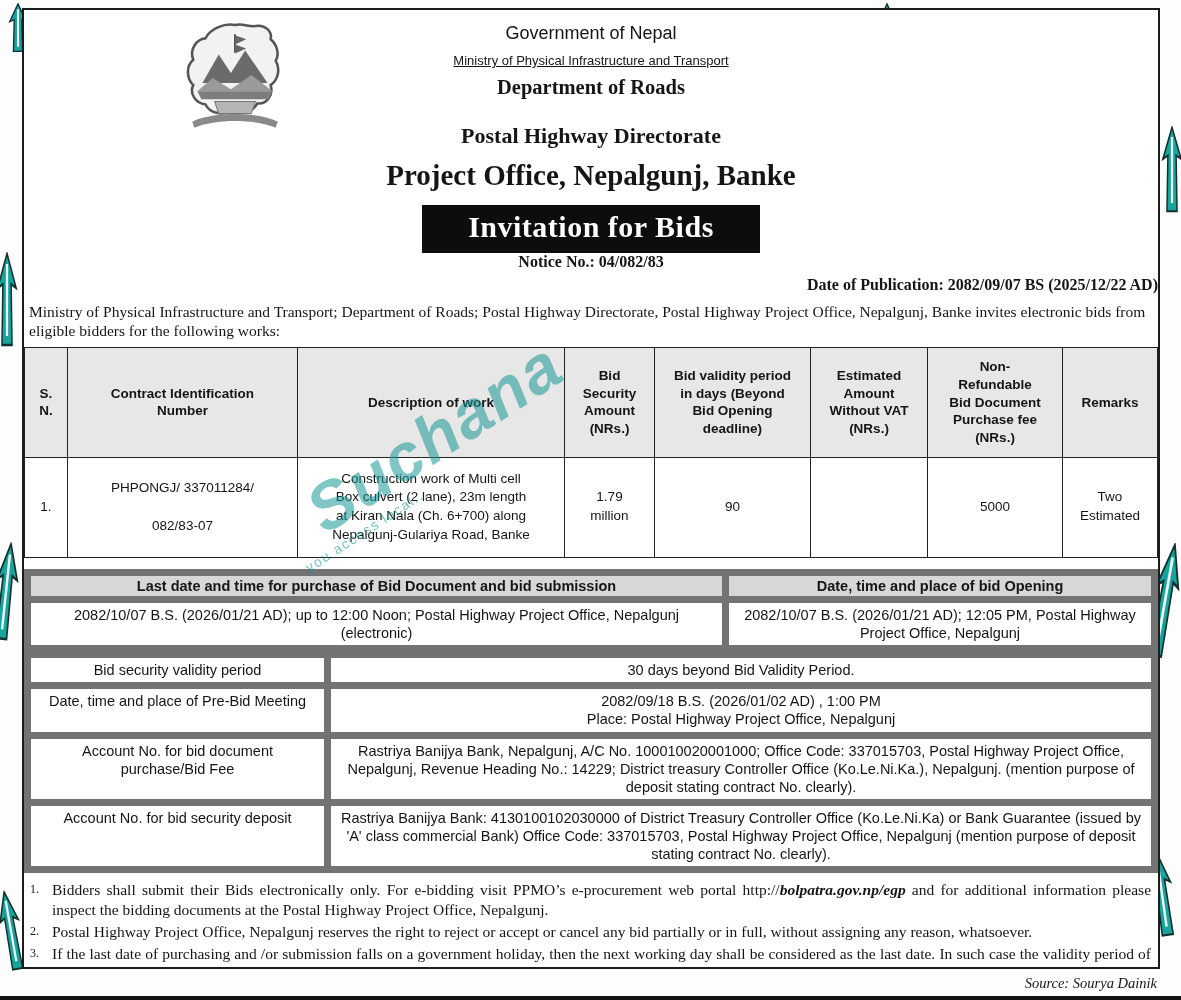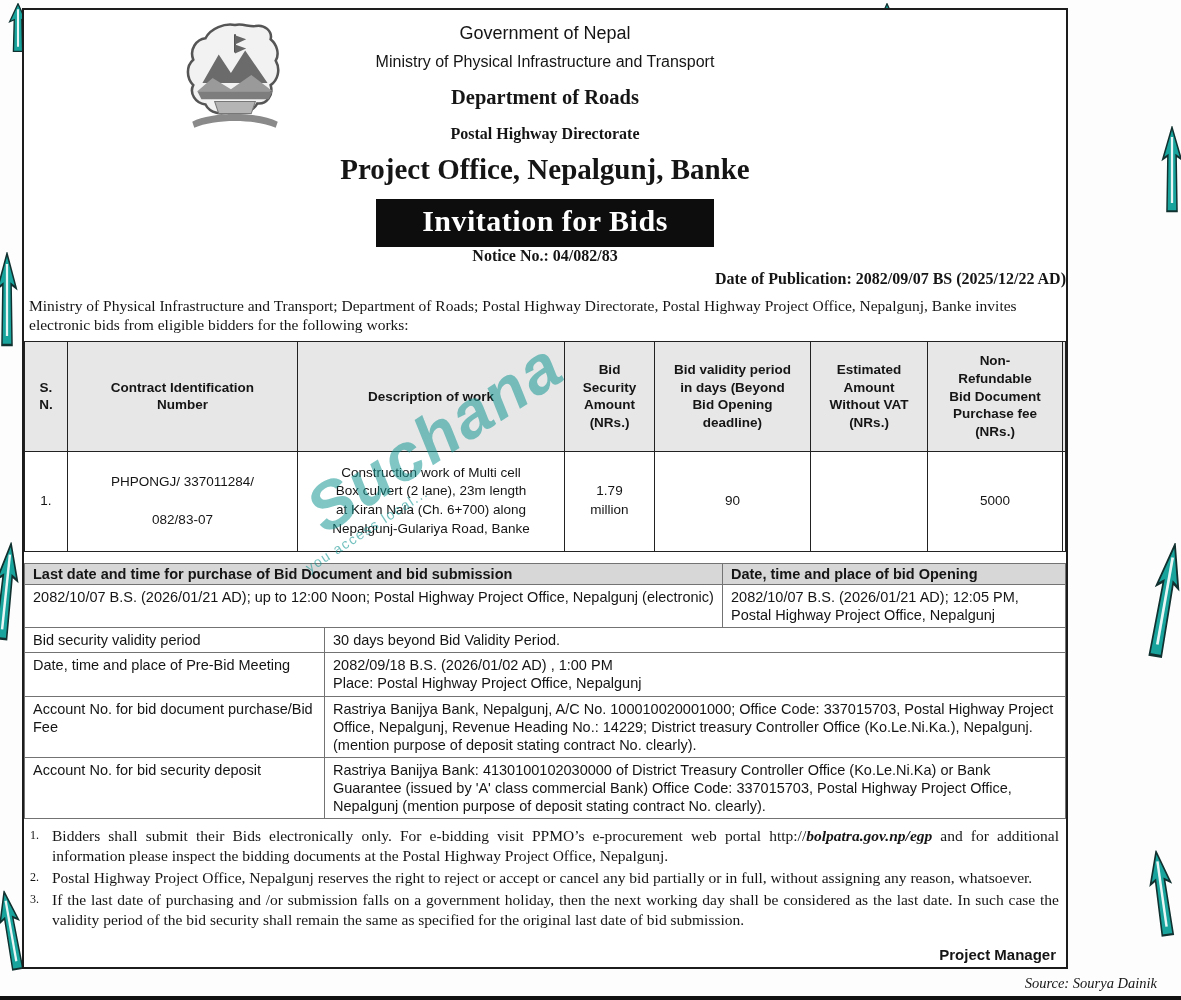--- a/index.html
+++ b/index.html
@@ -4,31 +4,31 @@
 <style>
   * { box-sizing: border-box; margin: 0; padding: 0; }
   html, body { margin: 0; padding: 0; background: #ffffff; }
   .page { position: relative; width: 1181px; height: 1000px; background: #fdfdfd;
           overflow: hidden; font-family: "Liberation Serif", serif; color: #151515; }
 
   
   .deco { position: absolute; z-index: 1; }
 
   
-  .notice-box { position: absolute; left: 22px; top: 8px; width: 1046px; height: 961px;
+  .notice-box { position: absolute; left: 22px; top: 8px; width: 1138px; height: 961px;
                 background: #ffffff; border: 2px solid #1c1c1c; z-index: 2;
                 overflow: hidden; padding-top: 8px; }
 
   .emblem { position: absolute; left: 160px; top: 12px; width: 102px; height: 114px; }
 
   .hdr { text-align: center; }
   .hdr-gov    { font-family: "Liberation Sans", sans-serif; font-size: 18px;   margin-top: 5px; }
-  .hdr-min    { font-family: "Liberation Sans", sans-serif; font-size: 16px; margin-top: 9px; }
-  .hdr-dept   { font-size: 20.5px; font-weight: bold; margin-top: 15px; }
-  .hdr-dir    { font-size: 16px; font-weight: bold; margin-top: 16px; }
+  .hdr-min    { font-family: "Liberation Sans", sans-serif; font-size: 13px; margin-top: 9px; text-decoration: underline; }
+  .hdr-dept   { font-size: 20.5px; font-weight: bold; margin-top: 8px; }
+  .hdr-dir    { font-size: 22px; font-weight: bold; margin-top: 24px; }
   .hdr-office { font-size: 29px;   font-weight: bold; margin-top: 10px; }
 
   .banner-wrap { text-align: center; margin-top: 13px; }
   .banner { display: inline-block; background: #0d0d0d; color: #ffffff; font-size: 30px;
             font-weight: bold; padding: 5px 46px 9px; letter-spacing: 0.5px; }
 
   .notice-no { text-align: center; font-size: 16px; font-weight: bold; }
   .pub-date  { text-align: right; font-size: 16px; font-weight: bold; margin-top: 5px; }
 
   .intro { font-size: 15.5px; line-height: 1.22; margin-top: 9px; padding: 0 5px; }
@@ -36,22 +36,22 @@
   table { border-collapse: collapse; table-layout: fixed; width: 100%; }
 
   .bid-table { margin-top: 6px; font-family: "Liberation Sans", sans-serif; }
   .bid-table th, .bid-table td { border: 1px solid #222; text-align: center;
       vertical-align: middle; white-space: pre-line; padding: 3px 4px; }
   .bid-table th { background: #e7e7e7; font-size: 13.5px; height: 110px; line-height: 1.3; }
   .bid-table td { font-size: 13.5px; height: 100px; line-height: 1.4; }
 
   .info-a { margin-top: 11px; font-family: "Liberation Sans", sans-serif; }
   .info-b { margin-top: -1px;  font-family: "Liberation Sans", sans-serif; }
-  .info-a td, .info-b td { border: 1px solid #737373; font-size: 14.5px; vertical-align: top;
-      text-align: left; padding: 3px 8px; line-height: 1.25; white-space: pre-line; }
+  .info-a td, .info-b td { border: 7px solid #737373; font-size: 14.5px; vertical-align: top;
+      text-align: center; padding: 3px 8px; line-height: 1.25; white-space: pre-line; }
   .info-a td.ghead { background: #d7d7d7; font-weight: bold; padding: 1px 8px; }
 
   .notes { margin-top: 7px; font-size: 15.5px; padding: 0 7px 0 6px; }
   .note { display: flex; margin-top: 3px; }
   .note-num  { flex: none; width: 17px; font-size: 12px; padding-top: 2px; }
   .note-text { flex: 1; line-height: 1.25; text-align: justify; padding-left: 5px; }
   .bi { font-weight: bold; font-style: italic; }
 
   .pm { font-family: "Liberation Sans", sans-serif; font-weight: bold; font-size: 15px;
         text-align: right; padding-right: 10px; margin-top: 17px; }

